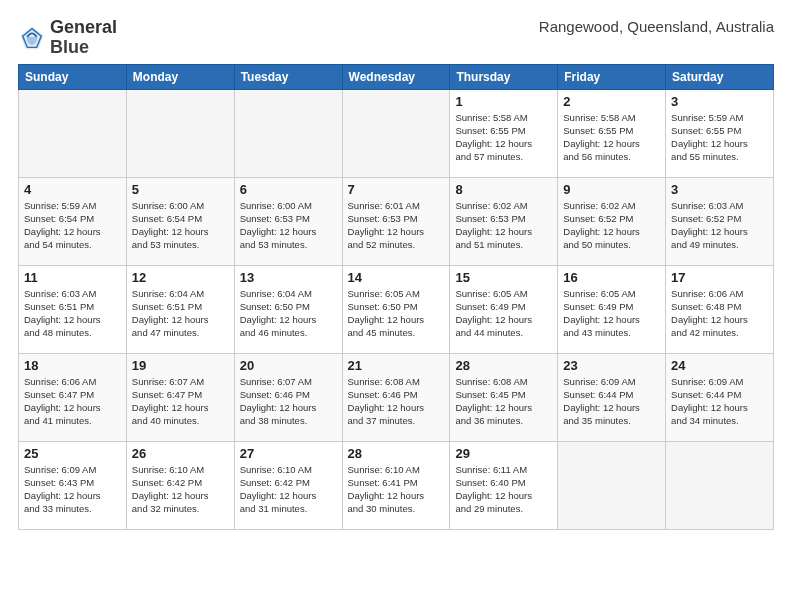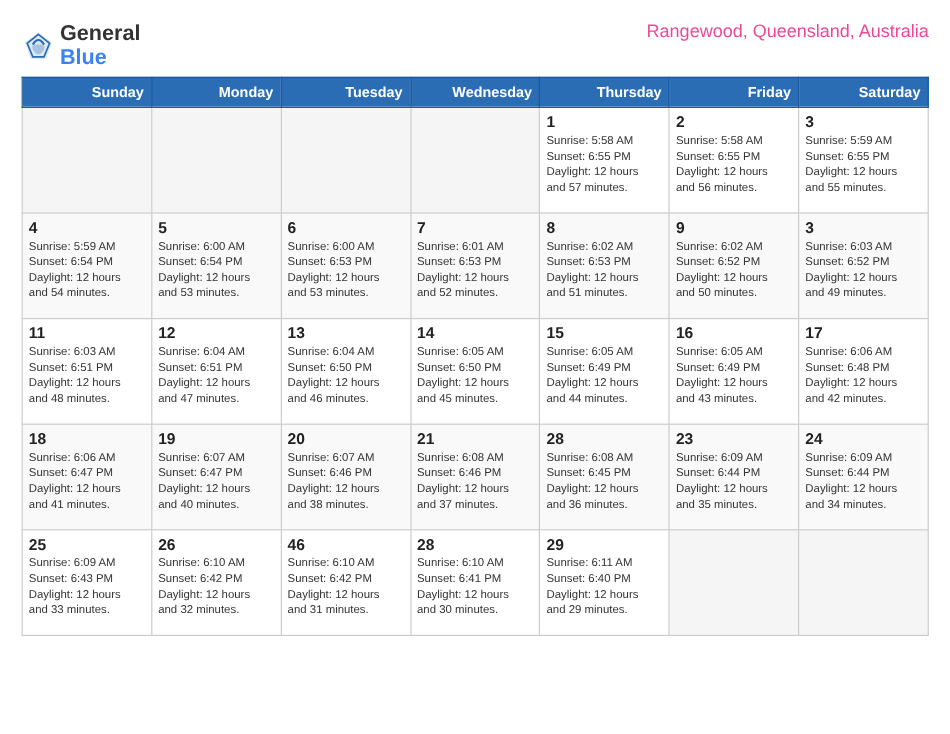--- a/index.html
+++ b/index.html
@@ -30,52 +30,52 @@
       line-height: 1.1;
     }
     .logo-general {
       font-size: 18px;
       font-weight: bold;
       color: #333;
     }
     .logo-blue {
       font-size: 18px;
       font-weight: bold;
-      color: #3b82f6;
+      color: #404040;
     }
     .logo-icon {
       width: 28px;
       height: 28px;
       margin-right: 4px;
     }
     .title-block {
       text-align: right;
     }
     .main-title {
       font-size: 36px;
       font-weight: bold;
       color: #333;
       line-height: 1.1;
     }
     .subtitle {
       font-size: 15px;
-      color: #ec4899;
+      color: #404040;
     }
     .calendar {
       width: 100%;
       border-collapse: collapse;
       border: 1px solid #ccc;
     }
     .calendar th {
       background: #2a6db5;
       color: #fff;
       font-size: 12px;
       font-weight: bold;
       padding: 5px 6px;
-      text-align: right;
+      text-align: left;
       border: 1px solid #1a5a9a;
     }
     .calendar td {
       vertical-align: top;
       border: 1px solid #ccc;
       padding: 4px 5px;
       width: 108px;
       height: 88px;
       font-size: 10px;
       color: #333;
@@ -324,21 +324,21 @@
 and 33 minutes.</div>
           </td>
           <td>
             <span class="day-num">26</span>
             <div class="day-info" style="white-space: pre-line;">Sunrise: 6:10 AM
 Sunset: 6:42 PM
 Daylight: 12 hours
 and 32 minutes.</div>
           </td>
           <td>
-            <span class="day-num">46</span>
+            <span class="day-num">27</span>
             <div class="day-info" style="white-space: pre-line;">Sunrise: 6:10 AM
 Sunset: 6:42 PM
 Daylight: 12 hours
 and 31 minutes.</div>
           </td>
           <td>
             <span class="day-num">28</span>
             <div class="day-info" style="white-space: pre-line;">Sunrise: 6:10 AM
 Sunset: 6:41 PM
 Daylight: 12 hours

